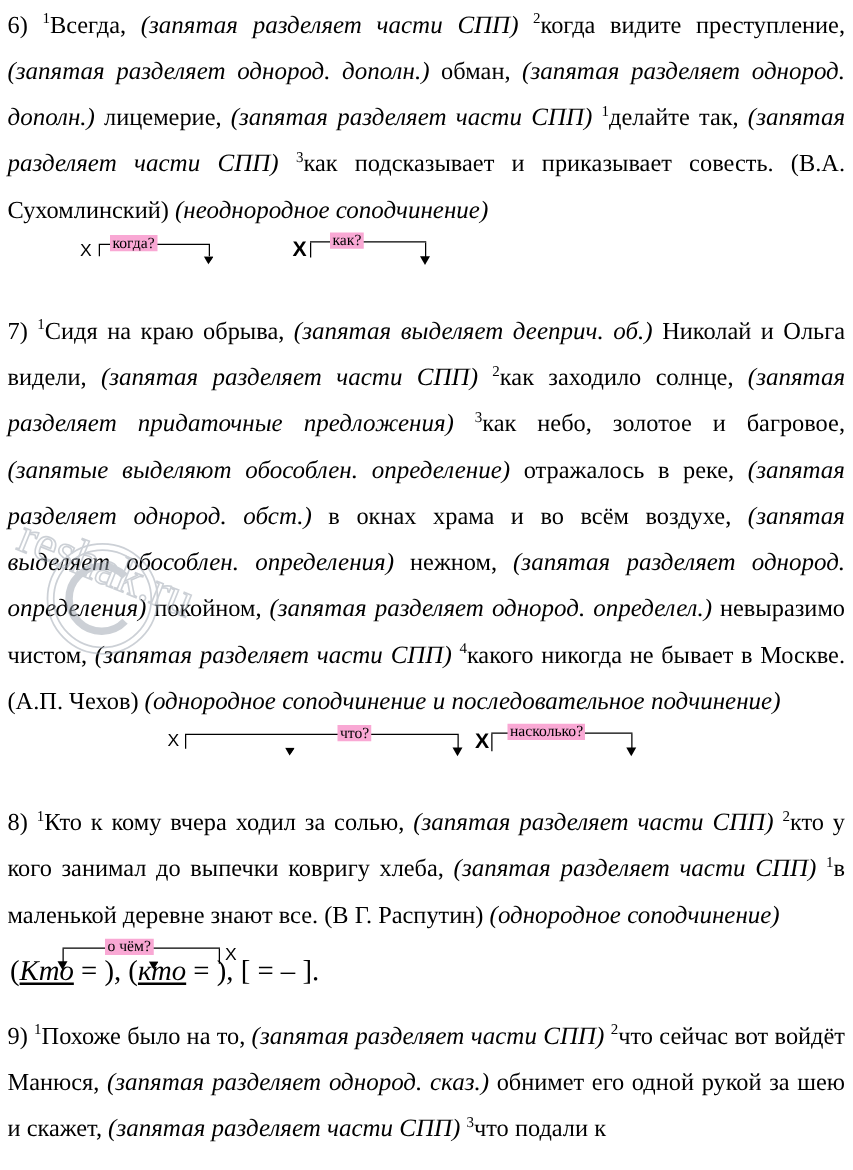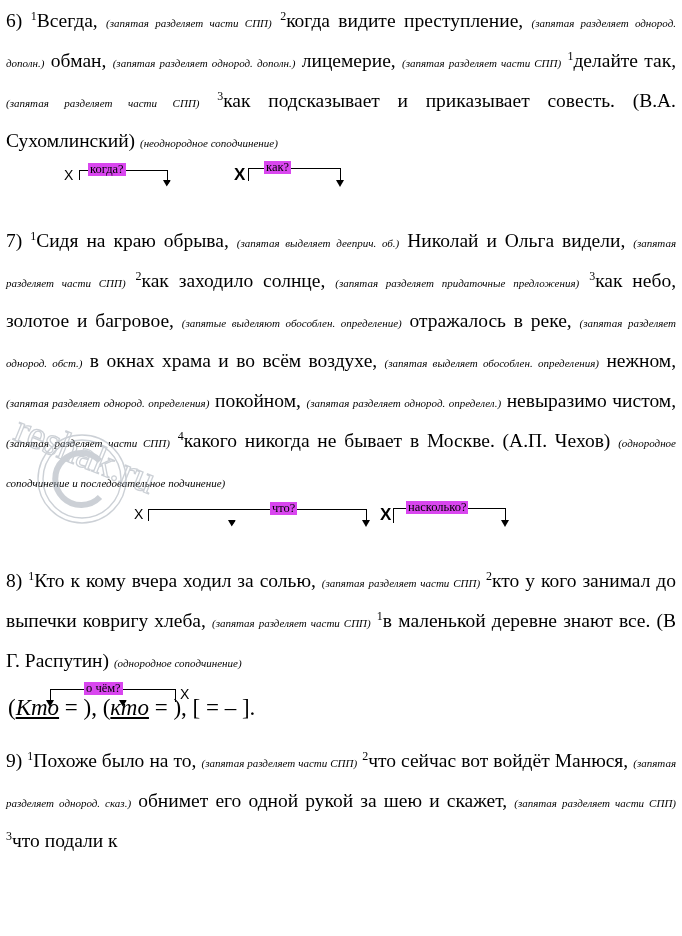--- a/index.html
+++ b/index.html
@@ -29,21 +29,21 @@
     font-size: 19.5px;
     line-height: 37px;
     text-align: justify;
     text-justify: inter-word;
     margin: 0;
     hyphens: none;
   }
   .para.last-noj { text-align: left; }
   .it {
     font-style: italic;
-    font-size: 11px;
+    font-size: 20px;
   }
   sup.idx {
     font-size: 12px;
     vertical-align: super;
     line-height: 0;
   }
   
   .scheme {
     position: relative;
     font-size: 23px;
@@ -95,21 +95,21 @@
     border-left: 4.5px solid transparent;
     border-right: 4.5px solid transparent;
     border-top: 7px solid #000;
     clip-path: polygon(0 0, 100% 0, 100% 18%, 50% 95%, 0 18%);
   }
   .qlabel {
     position: absolute;
     font-size: 12.5px;
     font-family: "Liberation Serif", serif;
     line-height: 1;
-    background: #d946ef;
+    background: #f9a8d4;
     padding: 0 2px;
     white-space: nowrap;
   }
   
   .ell {
     display: inline-block;
     position: relative;
     width: 22px;
     height: 27px;
     border: 1.8px solid #000;

